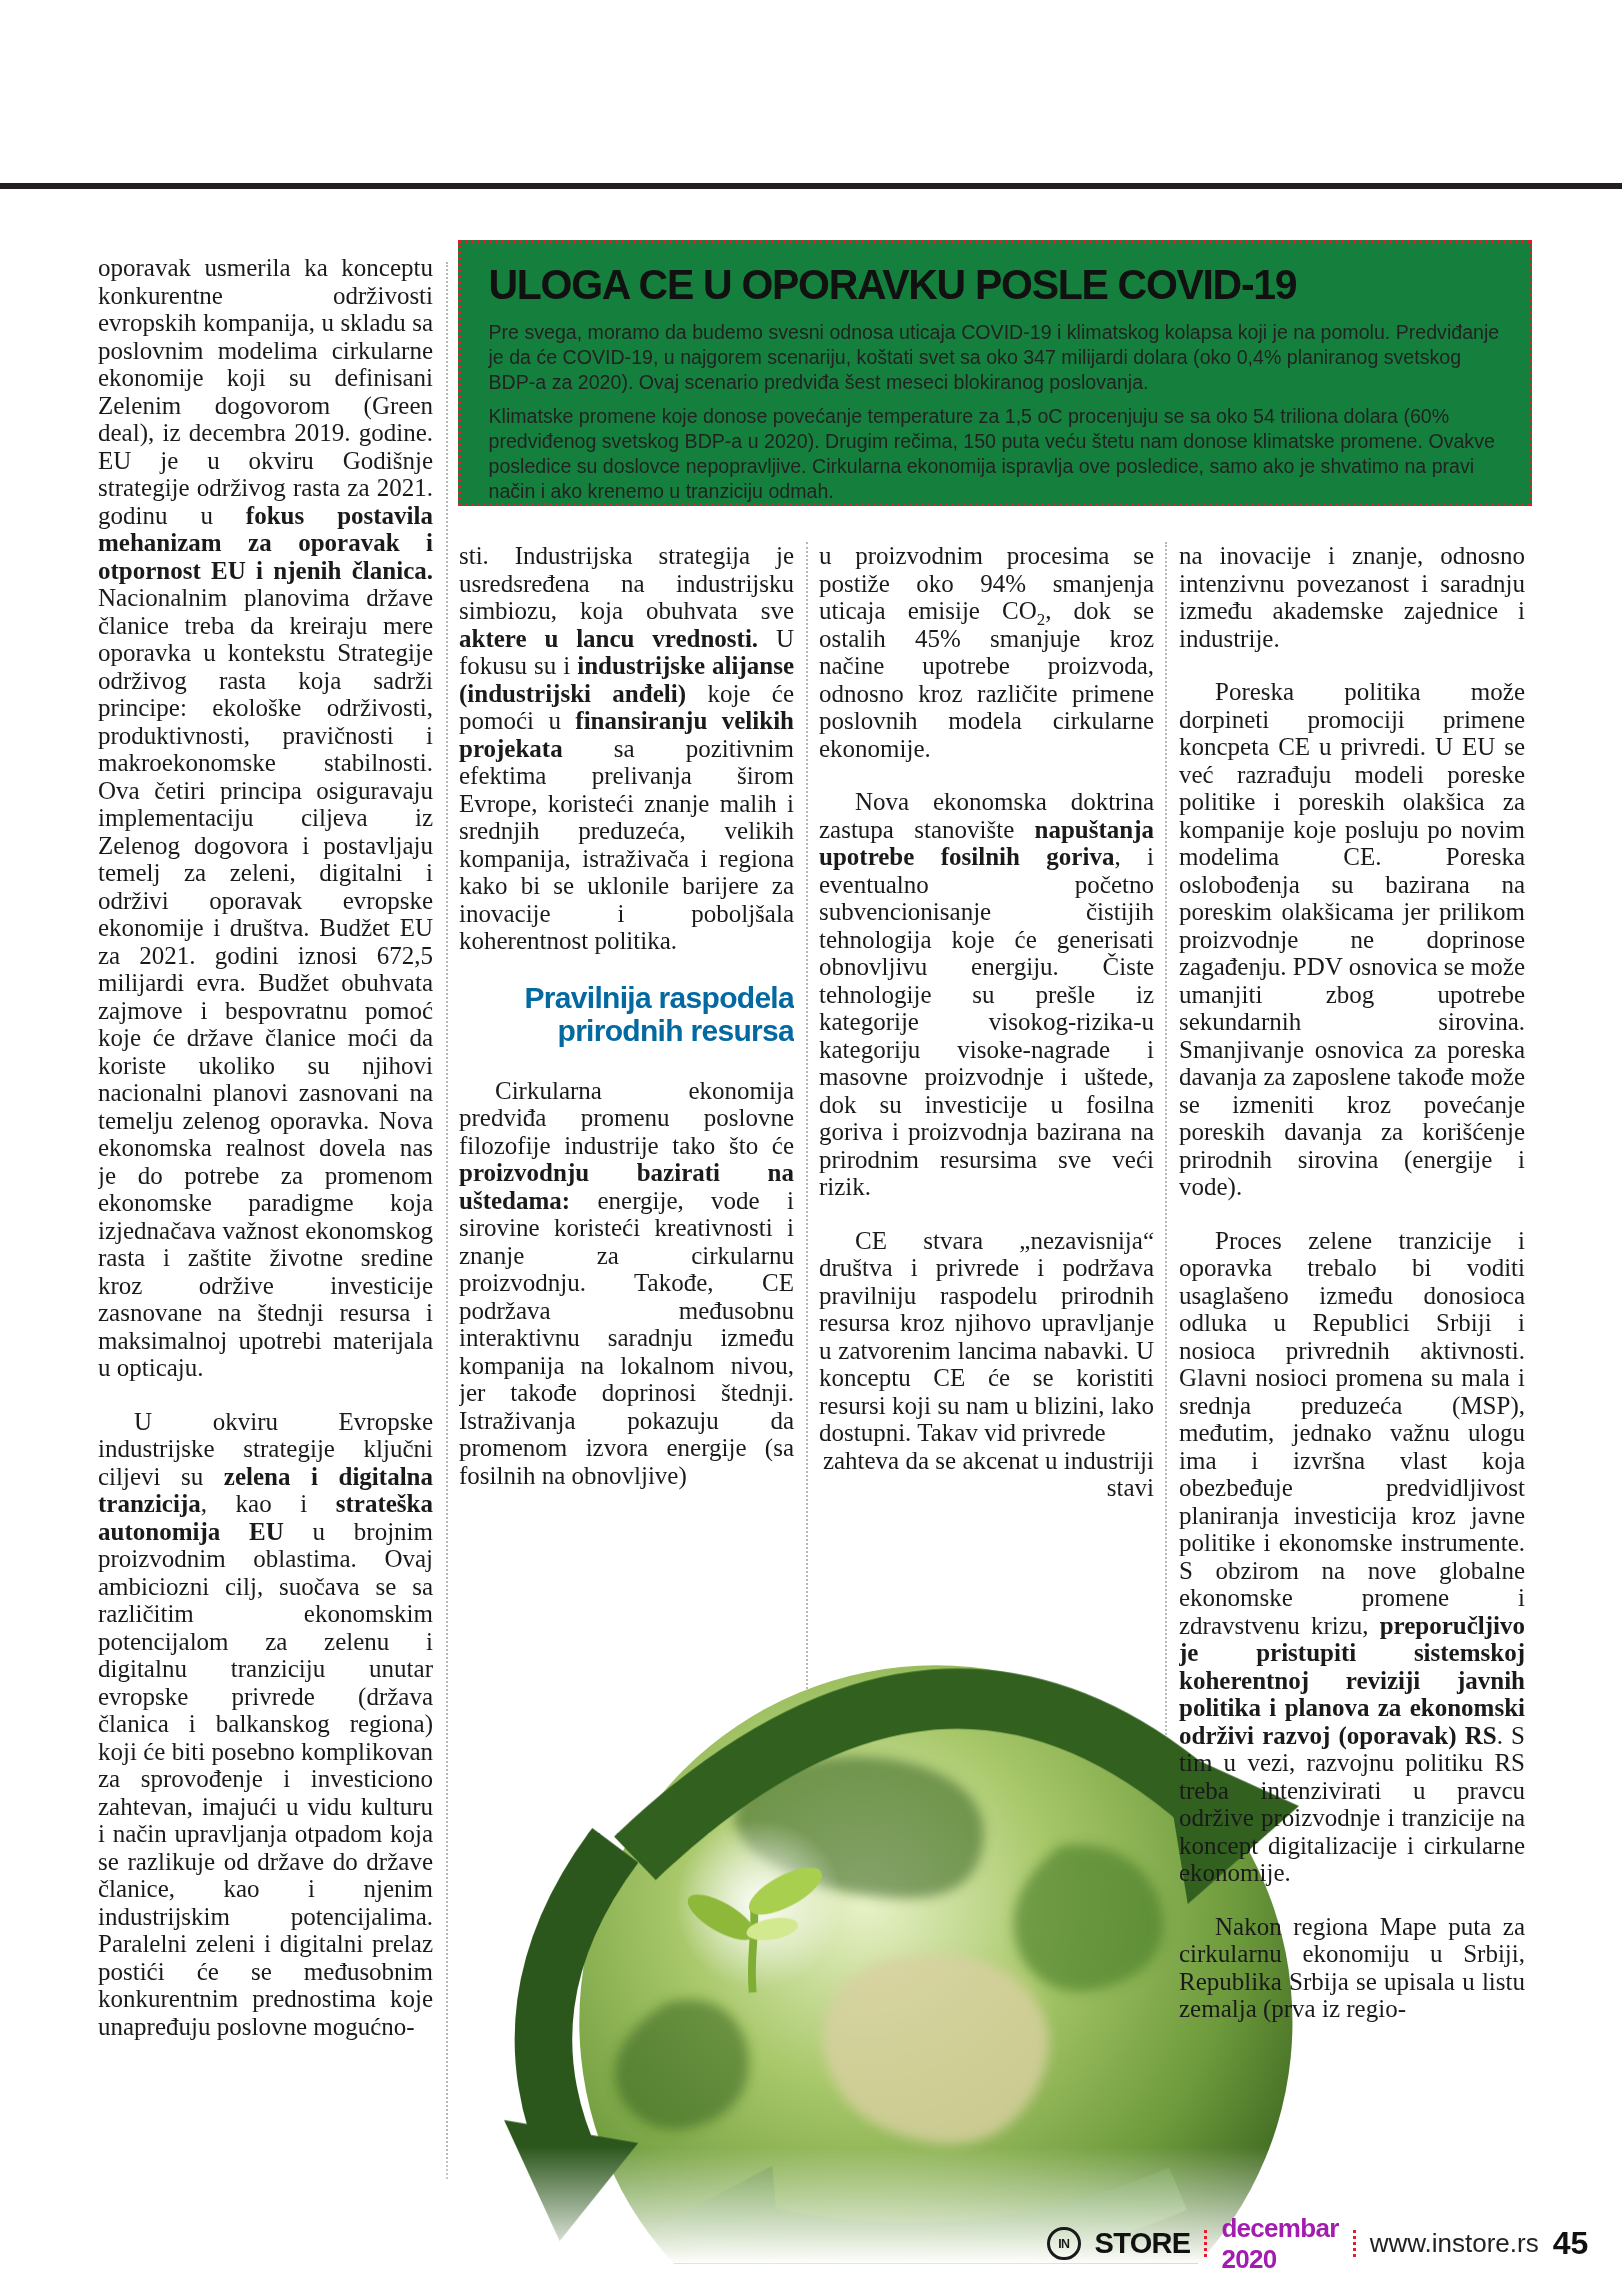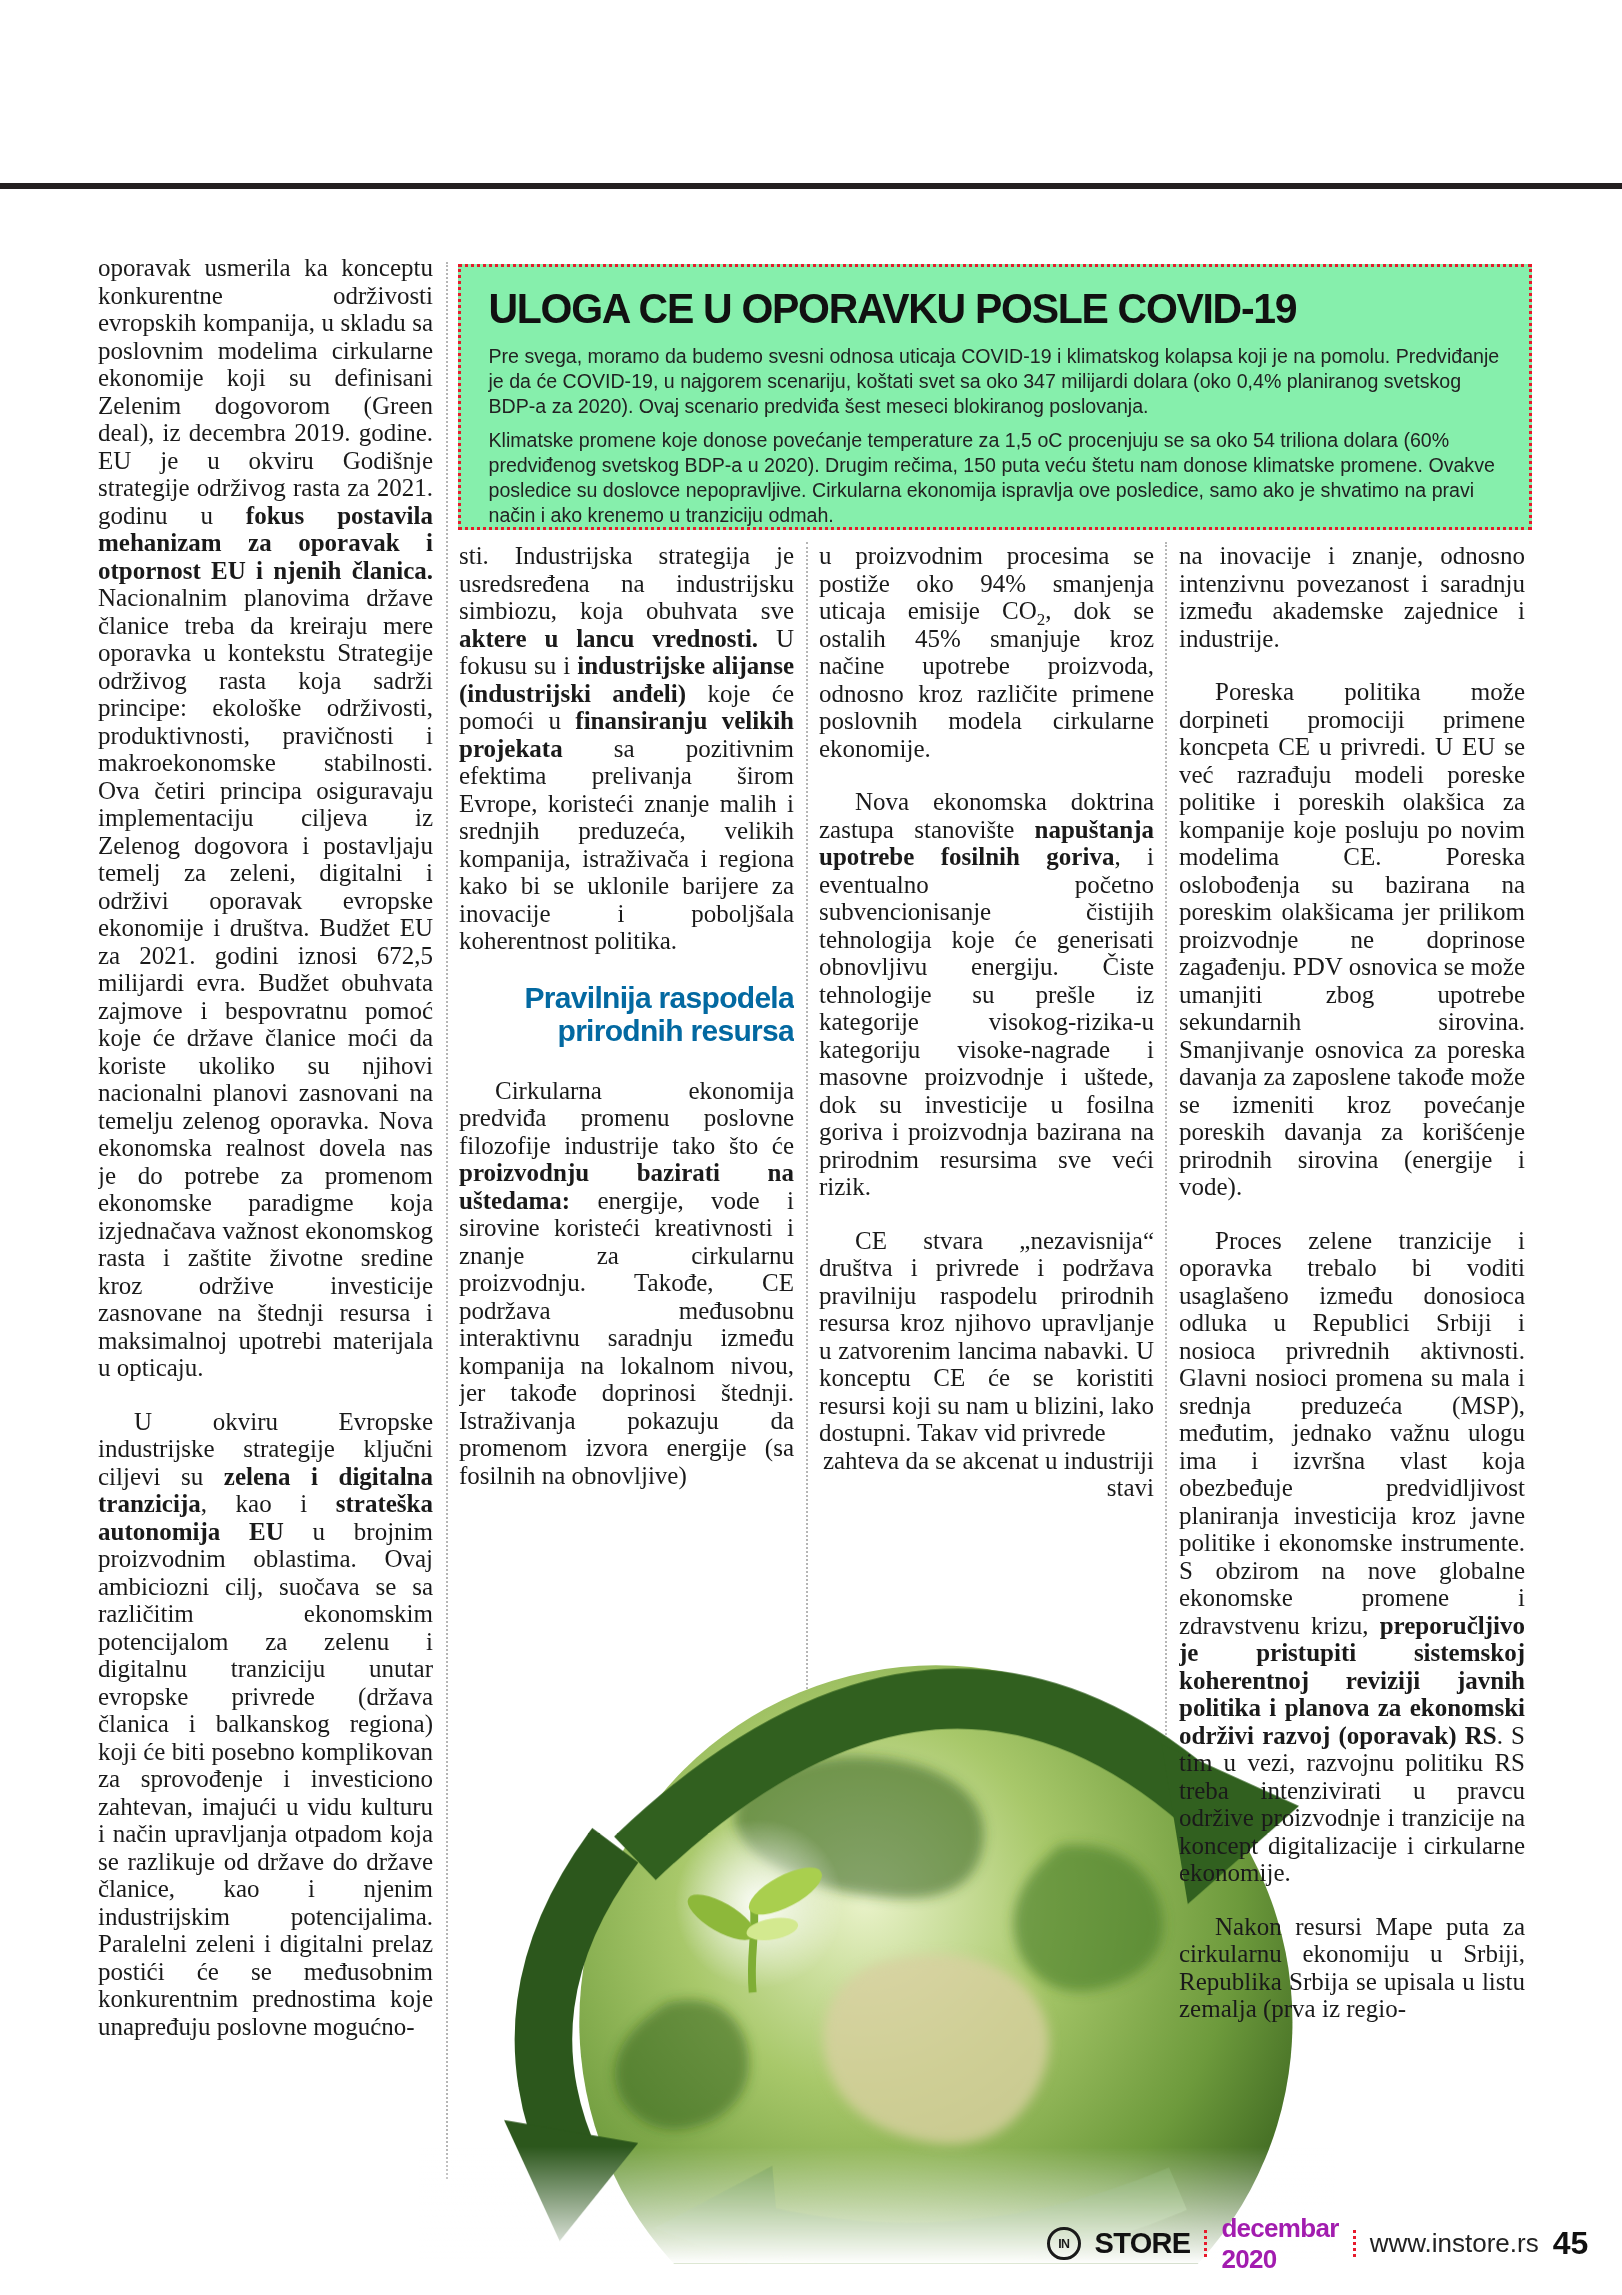--- a/index.html
+++ b/index.html
@@ -3,23 +3,23 @@
 <meta charset="utf-8">
 <style>
   html,body{margin:0;padding:0;}
   body{
     width:1623px;height:2295px;position:relative;background:#ffffff;
     font-family:"Liberation Serif", serif;color:#1a1a1a;overflow:hidden;
   }
   .top-rule{position:absolute;left:0;top:183px;width:1623px;height:5.9px;background:#231f20;}
   
   .callout{
-    position:absolute;left:458px;top:264px;width:1074px;height:266px;
+    position:absolute;left:458px;top:240px;width:1074px;height:266px;
     border:3.9px dotted #e8192c;box-sizing:border-box;padding:11.8px 27.5px 6.5px 27.5px;
-    background:#86efac;
+    background:#15803d;
   }
   .callout h1{
     margin:5.2px 0 13px 0;font-family:"Liberation Sans",sans-serif;font-weight:bold;
     font-size:41px;letter-spacing:-1.3px;color:#111;transform:scaleY(1.05);transform-origin:left top;
   }
   .callout p{
     margin:0 0 9.2px 0;font-family:"Liberation Sans",sans-serif;
     font-size:19.6px;line-height:25px;color:#222;
   }
   
@@ -144,21 +144,21 @@
   <p class="cont"><span>u proizvodnim procesima se postiže oko 94% smanjenja uticaja emisije CO</span><span class="sub">2</span><span>, dok se ostalih 45% smanjuje kroz načine upotrebe proizvoda, odnosno kroz različite primene poslovnih modela cirkularne ekonomije.</span></p>
   <p class="ind"><span>Nova ekonomska doktrina zastupa stanovište </span><span class="b">napuštanja upotrebe fosilnih goriva</span><span>, i eventualno početno subvencionisanje čistijih tehnologija koje će generisati obnovljivu energiju. Čiste tehnologije su prešle iz kategorije visokog-rizika-u kategoriju visoke-nagrade i masovne proizvodnje i uštede, dok su investicije u fosilna goriva i proizvodnja bazirana na prirodnim resursima sve veći rizik.</span></p>
   <p class="ind" style="margin-bottom:0;"><span>CE stvara „nezavisnija“ društva i privrede i podržava pravilniju raspodelu prirodnih resursa kroz njihovo upravljanje u zatvorenim lancima nabavki. U konceptu CE će se koristiti resursi koji su nam u blizini, lako dostupni. Takav vid privrede</span></p>
   <p class="wrap-right">zahteva da se akcenat u industriji stavi</p>
 </div>
 
 <div class="col" id="col4">
   <p class="cont"><span>na inovacije i znanje, odnosno intenzivnu povezanost i saradnju između akademske zajednice i industrije.</span></p>
   <p class="ind"><span>Poreska politika može dorpineti promociji primene koncpeta CE u privredi. U EU se već razrađuju modeli poreske politike i poreskih olakšica za kompanije koje posluju po novim modelima CE. Poreska oslobođenja su bazirana na poreskim olakšicama jer prilikom proizvodnje ne doprinose zagađenju. PDV osnovica se može umanjiti zbog upotrebe sekundarnih sirovina. Smanjivanje osnovica za poreska davanja za zaposlene takođe može se izmeniti kroz povećanje poreskih davanja za korišćenje prirodnih sirovina (energije i vode).</span></p>
   <p class="ind"><span>Proces zelene tranzicije i oporavka trebalo bi voditi usaglašeno između donosioca odluka u Republici Srbiji i nosioca privrednih aktivnosti. Glavni nosioci promena su mala i srednja preduzeća (MSP), međutim, jednako važnu ulogu ima i izvršna vlast koja obezbeđuje predvidljivost planiranja investicija kroz javne politike i ekonomske instrumente. S obzirom na nove globalne ekonomske promene i zdravstvenu krizu, </span><span class="b">preporučljivo je pristupiti sistemskoj koherentnoj reviziji javnih politika i planova za ekonomski održivi razvoj (oporavak) RS</span><span>. S tim u vezi, razvojnu politiku RS treba intenzivirati u pravcu održive proizvodnje i tranzicije na koncept digitalizacije i cirkularne ekonomije.</span></p>
-  <p class="ind"><span>Nakon resursi Mape puta za cirkularnu ekonomiju u Srbiji, Republika Srbija se upisala u listu zemalja (prva iz regio-</span></p>
+  <p class="ind"><span>Nakon regiona Mape puta za cirkularnu ekonomiju u Srbiji, Republika Srbija se upisala u listu zemalja (prva iz regio-</span></p>
 </div>
 
 <div class="footer">
   <span class="logo-circle">IN</span>
   <span class="brand">STORE</span>
   <span class="fsep"></span>
   <span class="date">decembar 2020</span>
   <span class="fsep"></span>
   <span class="site">www.instore.rs</span>
   <span class="pagenum">45</span>

